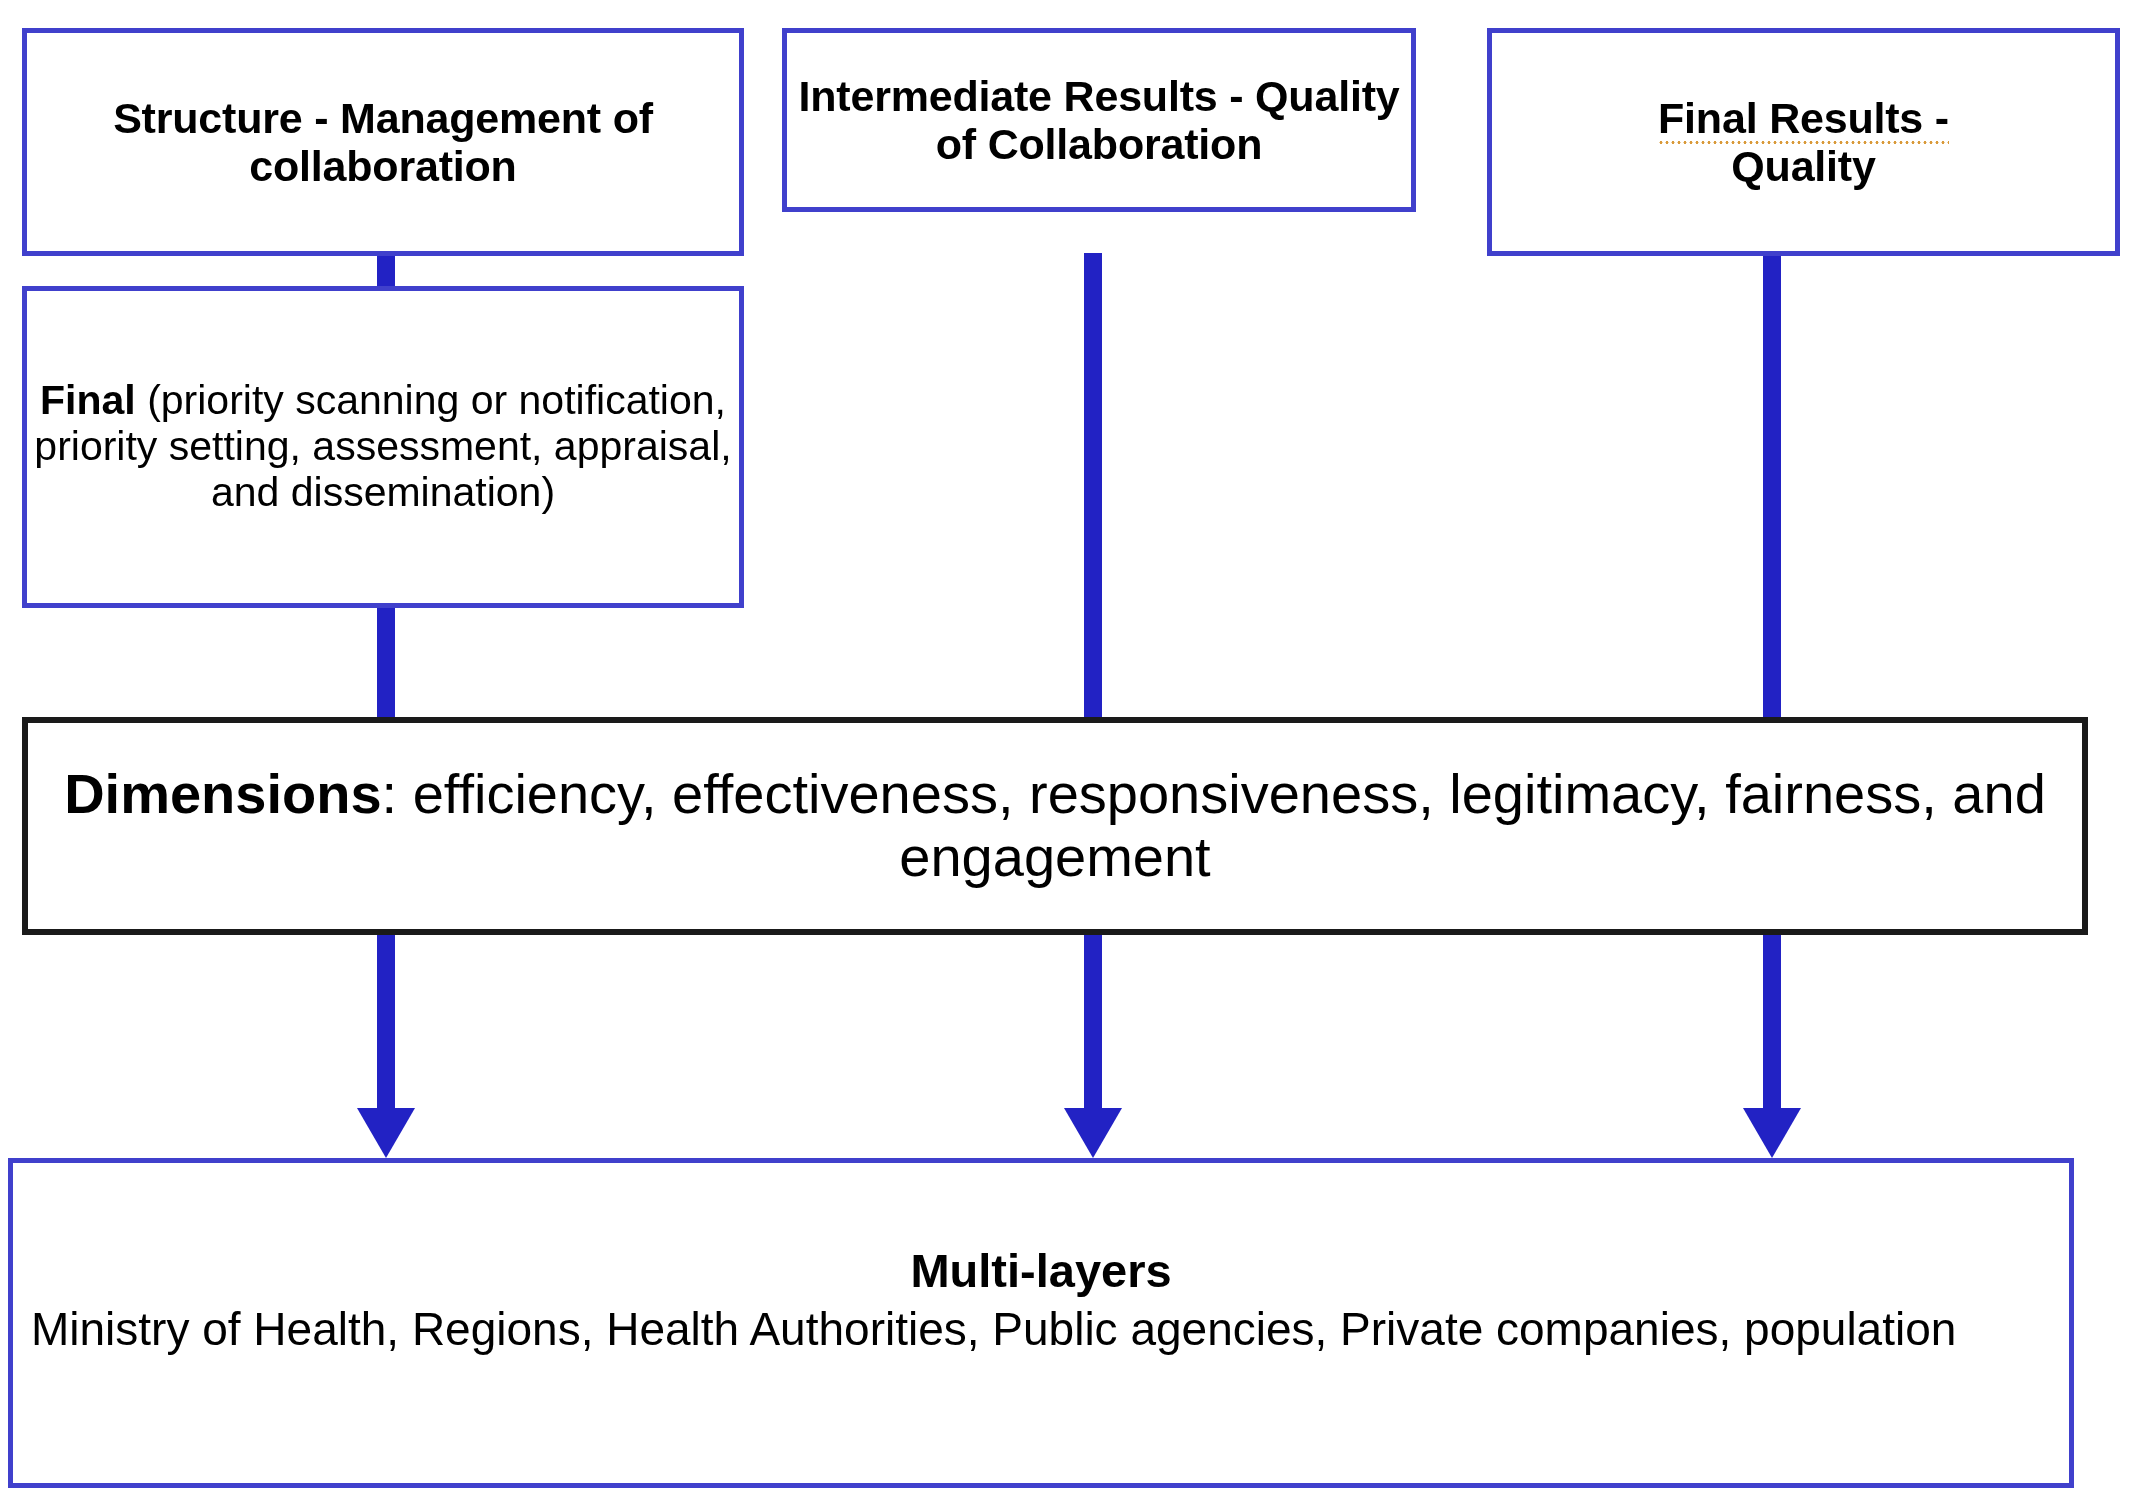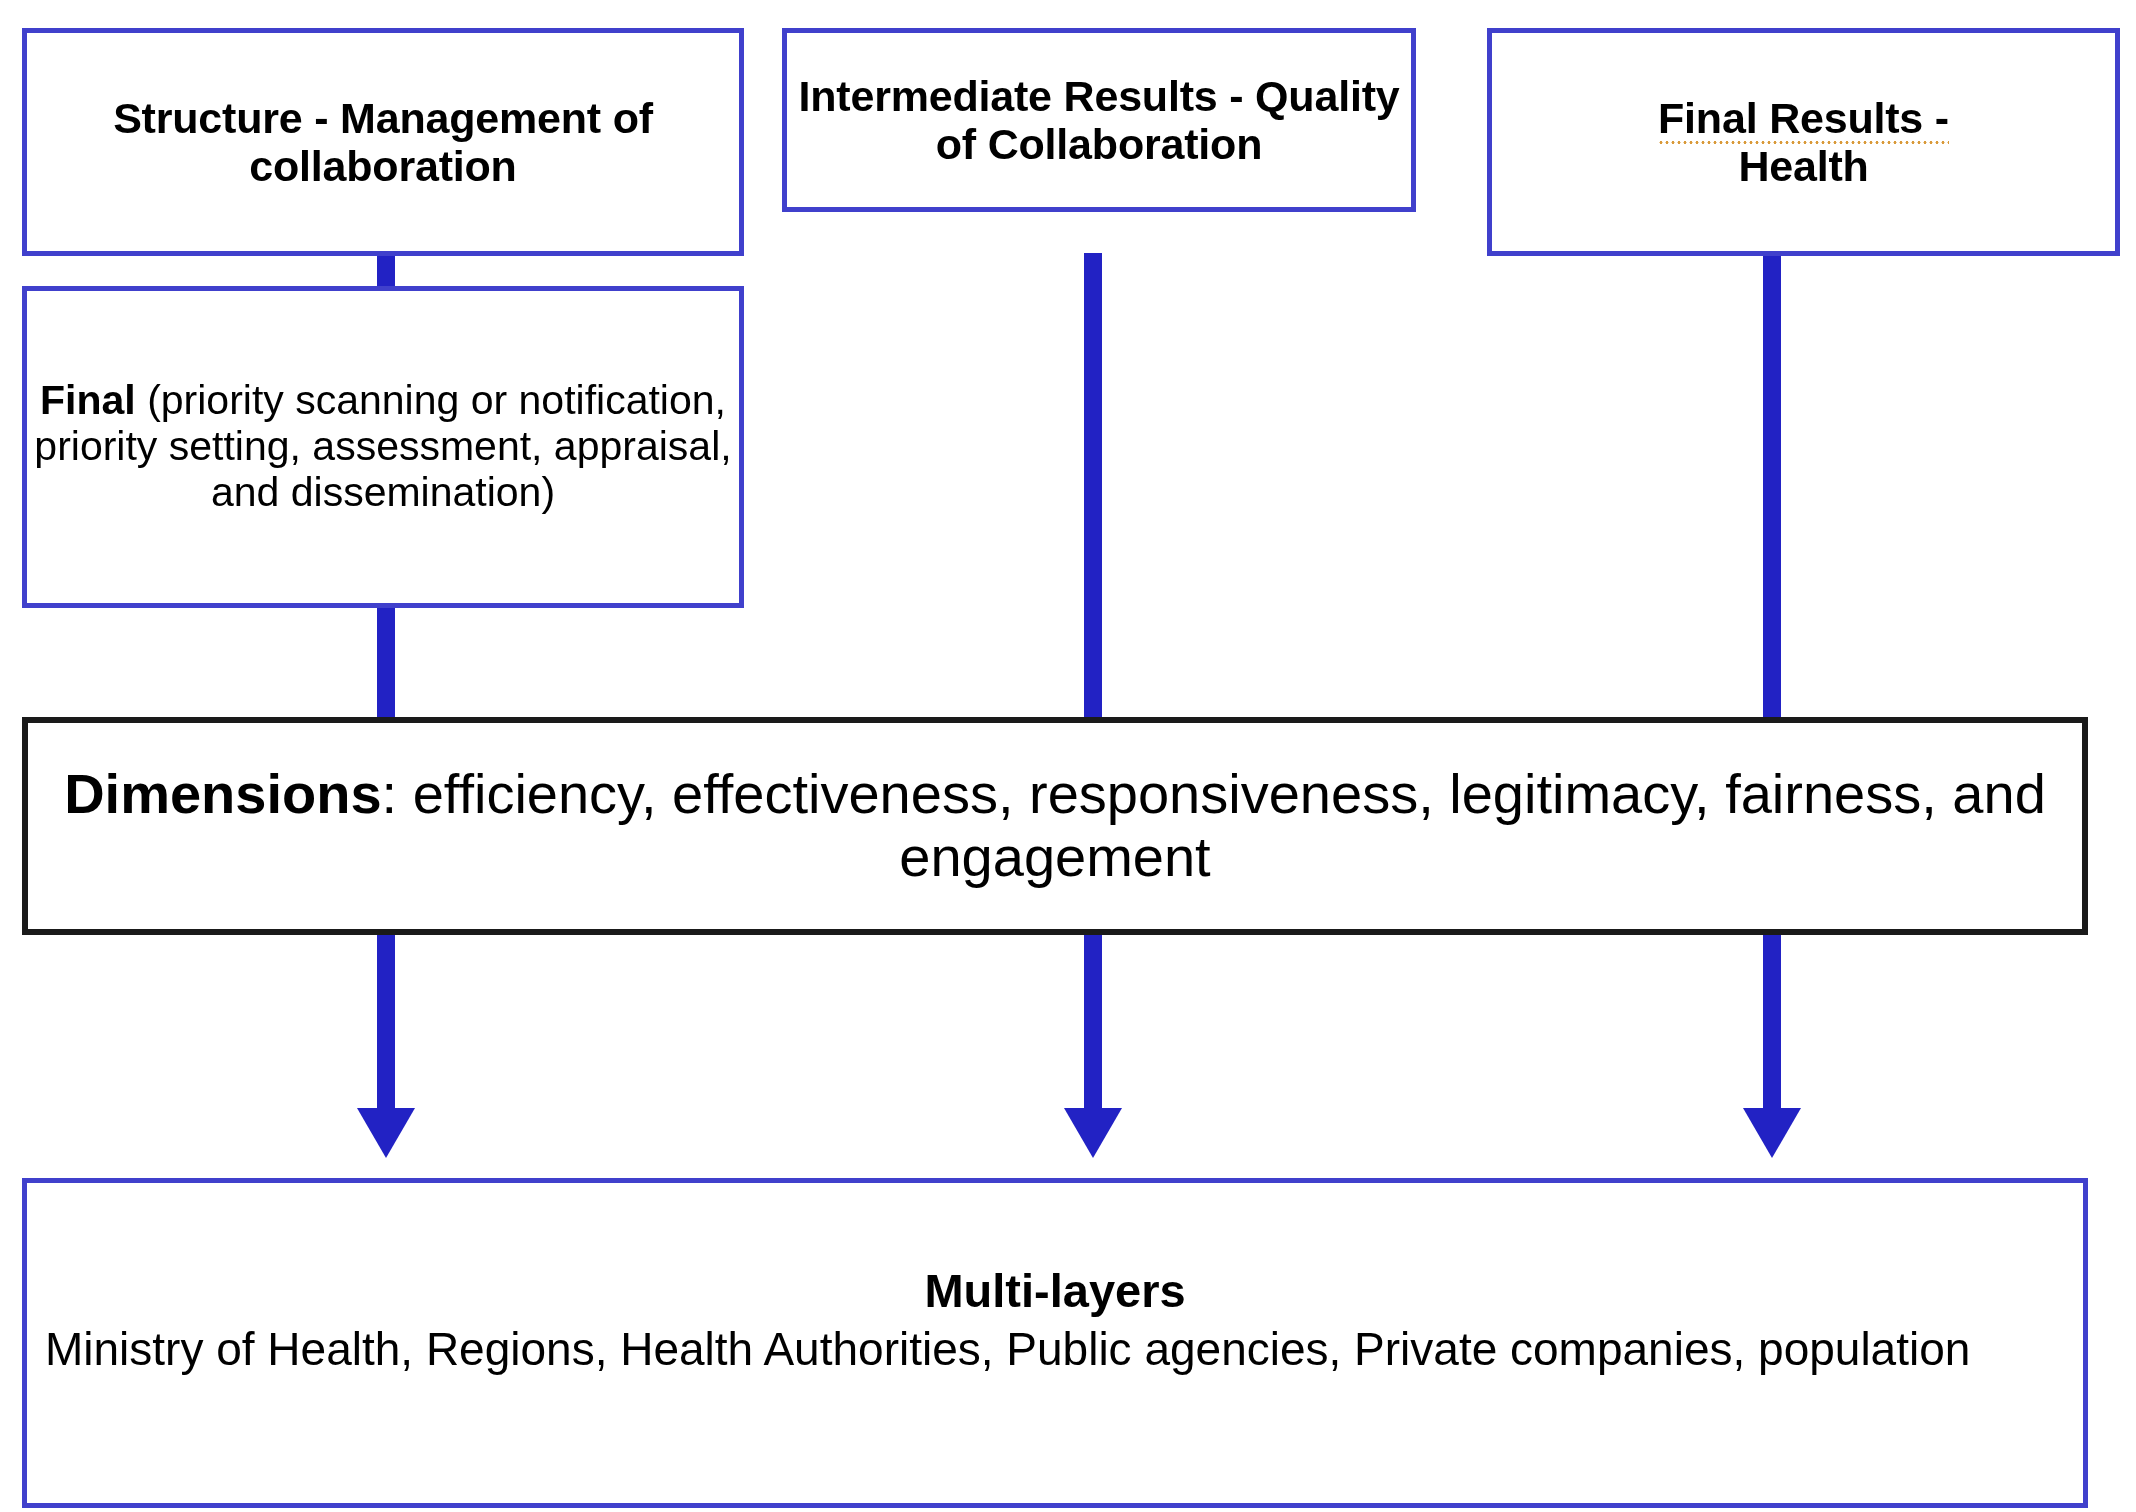--- a/index.html
+++ b/index.html
@@ -119,36 +119,36 @@
     <div class="box-text center t-head">Structure - Management of collaboration</div>
   </div>
 
   <div class="box box-blue" style="left:782px; top:28px; width:634px; height:184px;">
     <div class="box-text center t-head">Intermediate Results - Quality of Collaboration</div>
   </div>
 
   <div class="box box-blue" style="left:1487px; top:28px; width:633px; height:228px;">
     <div class="box-text center t-head">
       <span class="spell">Final Results -</span><br>
-      <span>Health</span>
+      <span>Quality</span>
     </div>
   </div>
 
   <div class="box box-blue" style="left:22px; top:286px; width:722px; height:322px;">
     <div class="box-text center t-body">
       <b class="kw">Final</b><span> (priority scanning or notification, priority setting, assessment, appraisal, and dissemination)</span>
     </div>
   </div>
 
   <div class="box box-black" style="left:22px; top:717px; width:2066px; height:218px;">
     <div class="box-text center t-dims">
       <b class="kw">Dimensions</b><span>: efficiency, effectiveness, responsiveness, legitimacy, fairness, and engagement</span>
     </div>
   </div>
 
-  <div class="box box-blue" style="left:22px; top:1158px; width:2066px; height:330px; align-items:flex-start;margin-top:20px;">
+  <div class="box box-blue" style="left:8px; top:1158px; width:2066px; height:330px; align-items:flex-start;">
     <div style="width:100%; padding-top:82px; box-sizing:border-box;">
       <div class="box-text center t-multi">Multi-layers</div>
       <div class="box-text left t-multilist" style="padding:6px 24px 0 18px;">Ministry of Health, Regions, Health Authorities, Public agencies, Private companies, population</div>
     </div>
   </div>
 
 </div>
 
 </body></html>

